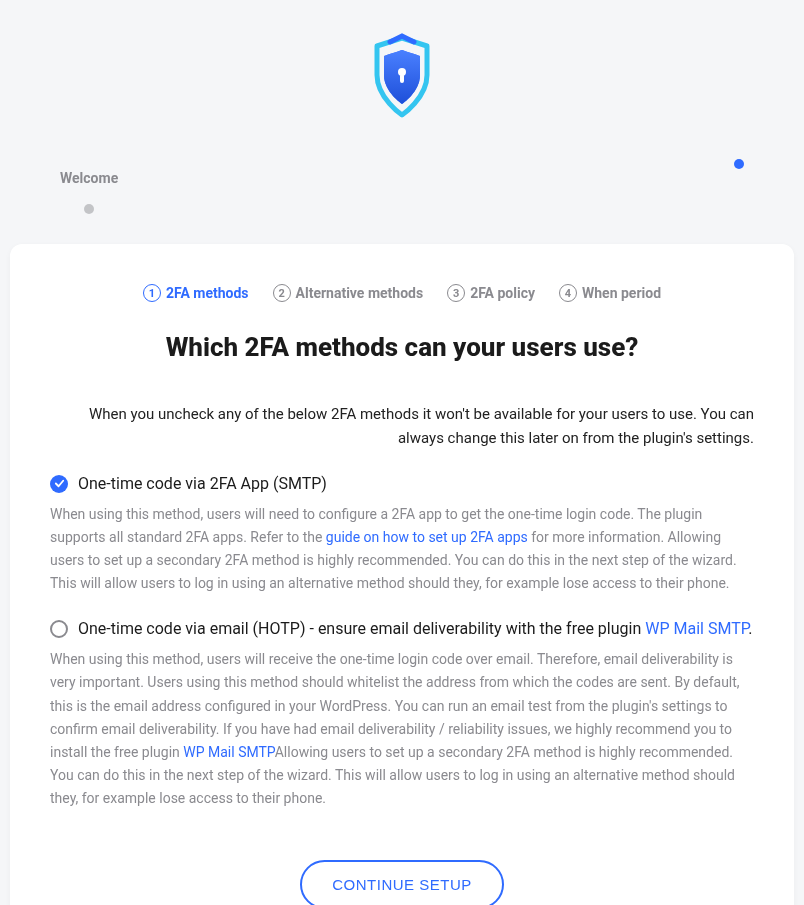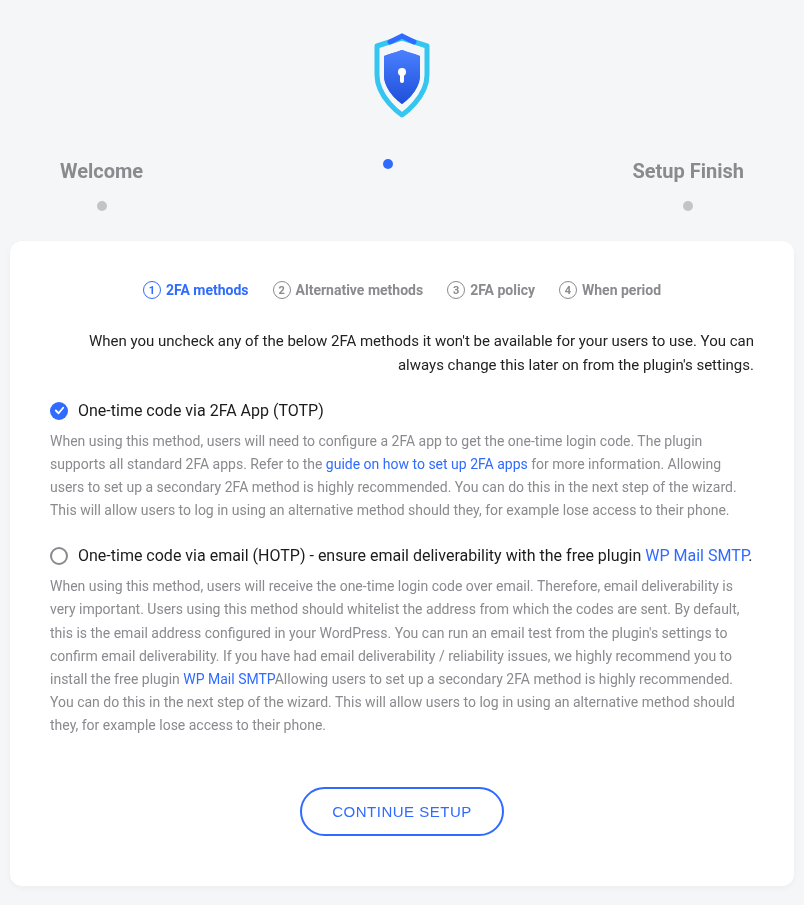--- a/index.html
+++ b/index.html
@@ -24,23 +24,24 @@
       padding: 0 60px;
       margin-bottom: 30px;
     }
     .main-step {
       display: flex;
       flex-direction: column;
       align-items: center;
       gap: 18px;
     }
     .main-step-label {
-      font-size: 20px;
+      font-size: 14px;
       font-weight: 700;
       color: #8A8A8F;
+      margin-top: 11px;
     }
     .main-step.active .main-step-label { color: #2F6BFF; }
     .main-step-dot {
       width: 10px;
       height: 10px;
       border-radius: 50%;
       background: #C3C4C7;
     }
     .main-step.active .main-step-dot { background: #2F6BFF; }
     .card {
@@ -176,24 +177,20 @@
   </div>
 
   <div class="main-steps">
     <div class="main-step">
       <span class="main-step-label">Welcome</span>
       <span class="main-step-dot"></span>
     </div>
     <div class="main-step active">
       <span class="main-step-dot"></span>
     </div>
-    <div class="main-step">
-      <span class="main-step-label">Setup Finish</span>
-      <span class="main-step-dot"></span>
-    </div>
   </div>
 </div>
 
 <div class="card">
   <div class="sub-steps">
     <div class="sub-step active">
       <span class="sub-step-num">1</span>
       <span>2FA methods</span>
     </div>
     <div class="sub-step">
@@ -203,31 +200,32 @@
     <div class="sub-step">
       <span class="sub-step-num">3</span>
       <span>2FA policy</span>
     </div>
     <div class="sub-step">
       <span class="sub-step-num">4</span>
       <span>When period</span>
     </div>
   </div>
 
+  <h1 class="page-title">Which 2FA methods can your users use?</h1>
 
   <p class="intro">When you uncheck any of the below 2FA methods it won't be available for your users to use. You can always change this later on from the plugin's settings.</p>
 
   <div class="method">
     <div class="method-header">
       <span class="checkbox checked">
         <svg class="check-svg" viewBox="0 0 12 12">
             <path d="M2 6 L5 9 L10 3" stroke="#fff" stroke-width="2" fill="none" stroke-linecap="round" stroke-linejoin="round"></path>
           </svg>
       </span>
-      <span class="method-title">One-time code via 2FA App (TOTP)</span>
+      <span class="method-title">One-time code via 2FA App (SMTP)</span>
     </div>
     <p class="method-desc">
       <span>When using this method, users will need to configure a 2FA app to get the one-time login code. The plugin supports all standard 2FA apps. Refer to the </span><a class="link">guide on how to set up 2FA apps</a><span> for more information. Allowing users to set up a secondary 2FA method is highly recommended. You can do this in the next step of the wizard. This will allow users to log in using an alternative method should they, for example lose access to their phone.</span>
     </p>
   </div>
 
   <div class="method">
     <div class="method-header">
       <span class="checkbox unchecked"></span>
       <span class="method-title">

